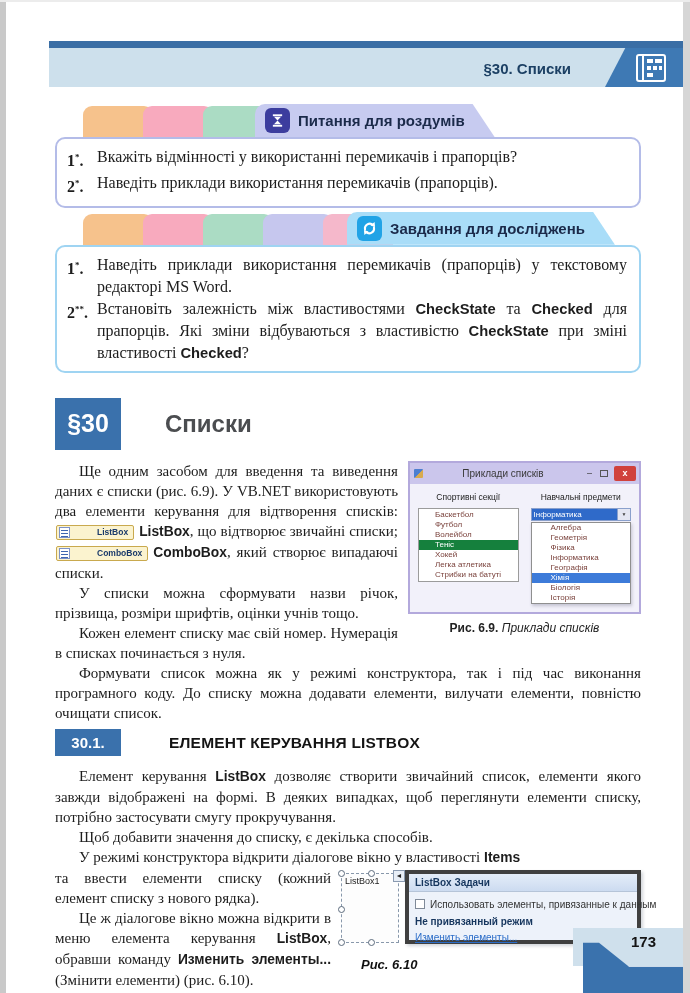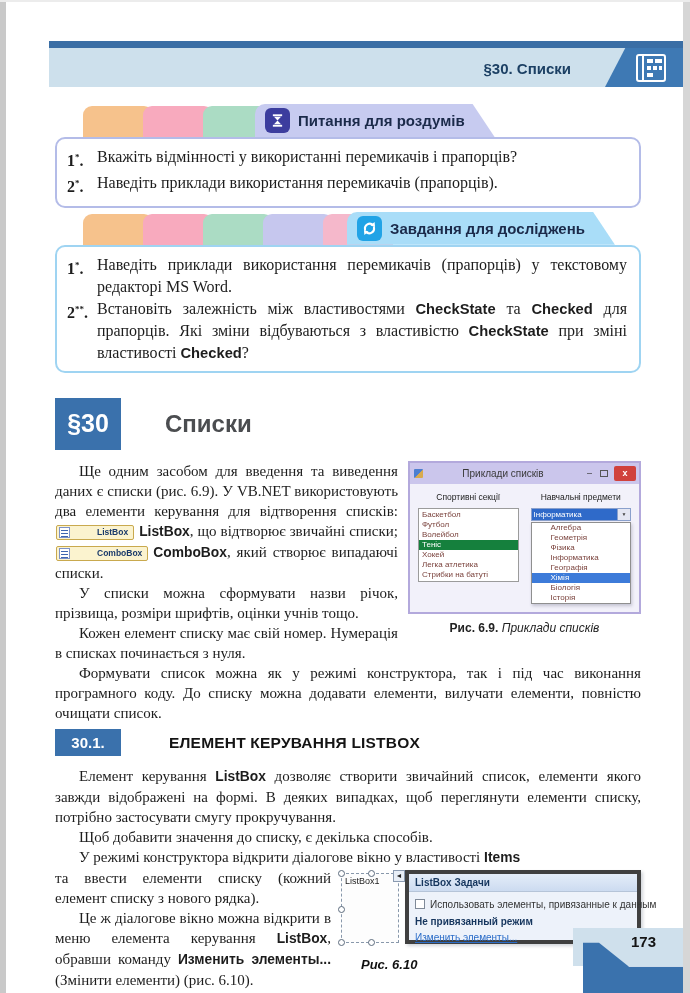--- a/index.html
+++ b/index.html
@@ -75,21 +75,21 @@
   .app-ico{width:9px;height:9px;flex:none;background:linear-gradient(135deg,#4d7fd0 50%,#d8aa4e 50%);border-radius:1px;}
   .win-title{flex:1;text-align:center;font-size:10px;color:#3a3a3a;}
   .win-btn{font-size:9px;color:#333;width:13px;text-align:center;line-height:13px;}
   .btn-max{border:1px solid #555;width:8px;height:7px;margin:0 4px;}
   .btn-close{width:22px;height:15px;background:#d0413c;border-radius:2px;color:#fff;
     font-size:9px;font-weight:bold;display:flex;align-items:center;justify-content:center;margin-left:2px;}
   .win-body{display:flex;gap:12px;padding:6px 8px 8px;}
   .wcol{flex:1;}
   .wlabel{font-size:8.5px;color:#222;text-align:center;margin:2px 0 6px;}
   .listbox{border:1px solid #9b9b9b;background:#fff;height:74px;font-size:8px;line-height:10px;color:#7a423c;padding-top:1px;}
-  .listbox div{padding-left:3px;}
+  .listbox div{padding-left:16px;}
   .listbox div.sel{background:#15803d;color:#fff;}
   .combo{display:flex;height:13px;border:1px solid #8aa0cc;background:#fff;}
   .combo-val{flex:1;background:#2f6ac9;color:#fff;font-size:8px;line-height:11px;padding-left:2px;}
   .combo-btn{width:13px;background:#e4e6f2;border-left:1px solid #8aa0cc;font-size:5px;color:#444;
     display:flex;align-items:center;justify-content:center;}
   .dropdown{margin-top:1px;border:1px solid #8f8f8f;background:#fff;box-shadow:1px 2px 3px rgba(60,60,90,.25);
     font-size:8px;line-height:10px;color:#7a423c;position:relative;z-index:2;}
   .dropdown div{padding-left:19px;}
   .dropdown div.sel{background:#3d7bd9;color:#fff;}
   .fig-cap{margin-top:7px;text-align:center;font-size:12px;color:#222;}

